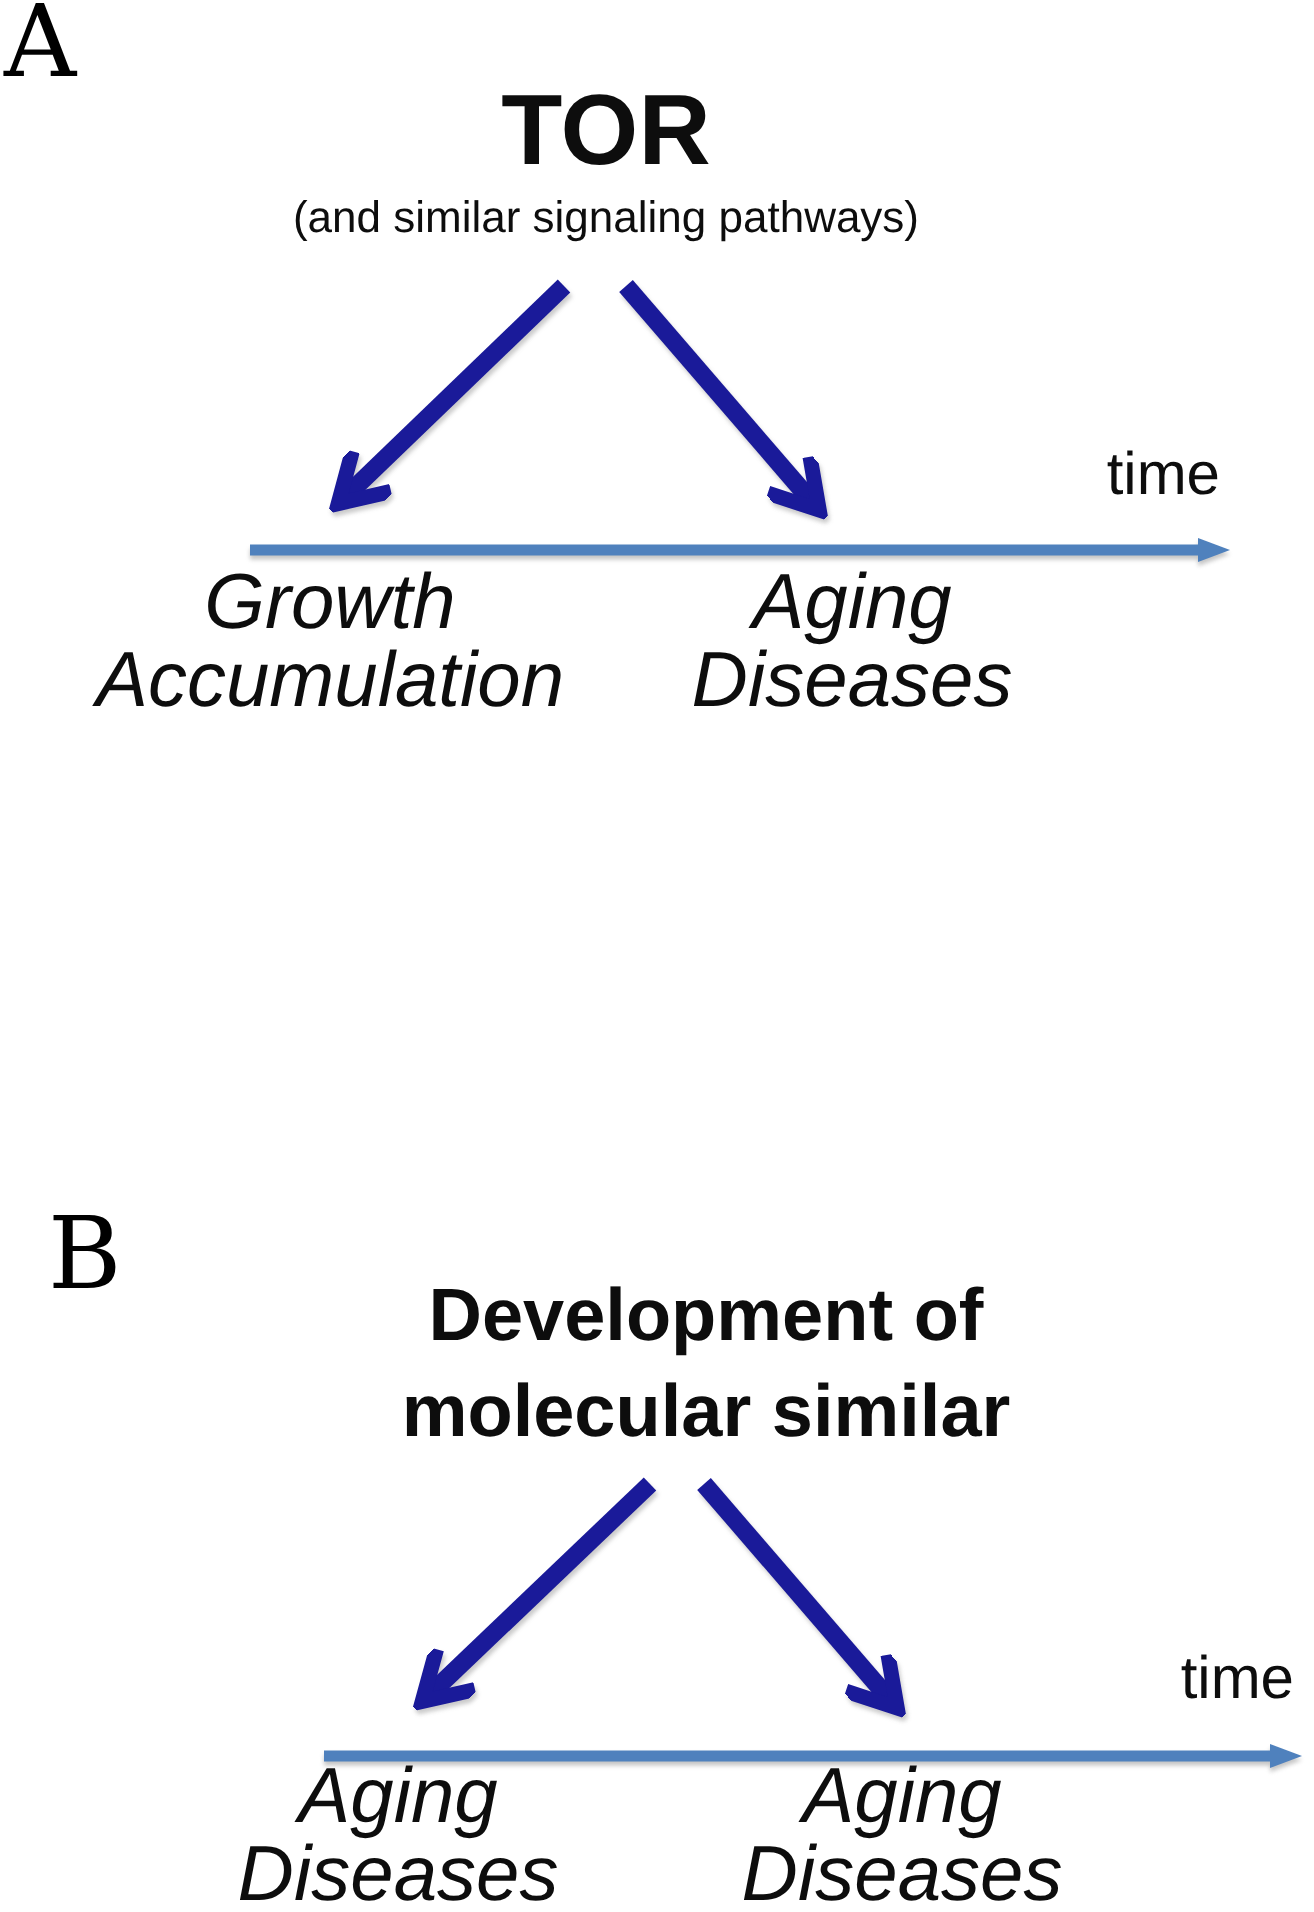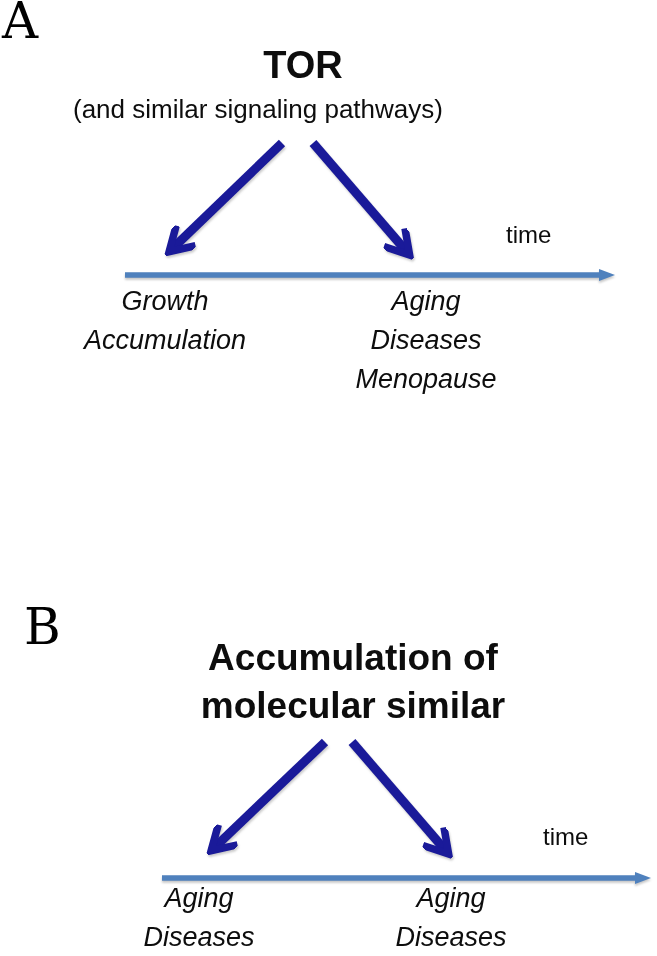--- a/index.html
+++ b/index.html
@@ -11,27 +11,27 @@
   .navy-arrow{stroke:var(--arrow,#1a1a99);stroke-width:9;stroke-linecap:butt;
     filter:drop-shadow(1px 2px 1px rgba(80,80,80,0.30));}
   .time-line{stroke:var(--timeline,#4f81bd);stroke-width:5.5;
     filter:drop-shadow(0px 2.5px 1px rgba(110,110,110,0.40));}
   #mNavy path{stroke:var(--arrow,#1a1a99);}
   #mSteel path{fill:var(--timeline,#4f81bd);}
   .abs{position:absolute;}
   .panel-letter{font-family:"DejaVu Serif","Liberation Serif",serif;
     font-size:50px;line-height:1.0;font-weight:400;color:#000;}
   .ttl{font-weight:700;text-align:center;}
-  .a-title{left:73px;top:44px;width:460px;font-size:38px;line-height:42px;}
-  .a-subtitle{left:73px;top:92px;width:460px;font-size:26px;line-height:34px;}
+  .a-title{left:73px;top:44px;width:460px;font-size:50px;line-height:42px;}
+  .a-subtitle{left:73px;top:92px;width:460px;font-size:22px;line-height:34px;text-align:center;}
   .b-title{left:123px;top:634px;width:460px;font-size:37px;line-height:48px;}
-  .time-label{font-size:24px;width:104px;text-align:left;}
+  .time-label{font-size:30px;width:104px;text-align:right;}
   .a-time{left:506px;top:221px;}
   .b-time{left:543px;top:823px;}
-  .itemblock{width:300px;font-size:27px;line-height:39px;font-style:italic;text-align:center;}
+  .itemblock{width:300px;font-size:39px;line-height:39px;font-style:italic;text-align:center;}
   .a-early{left:15px;top:282px;}
   .a-late{left:276px;top:282px;}
   .b-early{left:49px;top:879px;}
   .b-late{left:301px;top:879px;}
 </style>
 </head>
 <body>
 
 <div class="canvas">
 
@@ -63,27 +63,26 @@
   <div class="abs time-label a-time">time</div>
 
   <div class="abs itemblock a-early">
     <div>Growth</div>
     <div>Accumulation</div>
   </div>
 
   <div class="abs itemblock a-late">
     <div>Aging</div>
     <div>Diseases</div>
-    <div>Menopause</div>
   </div>
 
   <div class="abs panel-letter" style="left:24px;top:602px;">B</div>
 
   <div class="abs ttl b-title">
-    <div>Accumulation of</div>
+    <div>Development of</div>
     <div>molecular similar</div>
   </div>
 
   <div class="abs time-label b-time">time</div>
 
   <div class="abs itemblock b-early">
     <div>Aging</div>
     <div>Diseases</div>
   </div>
 

